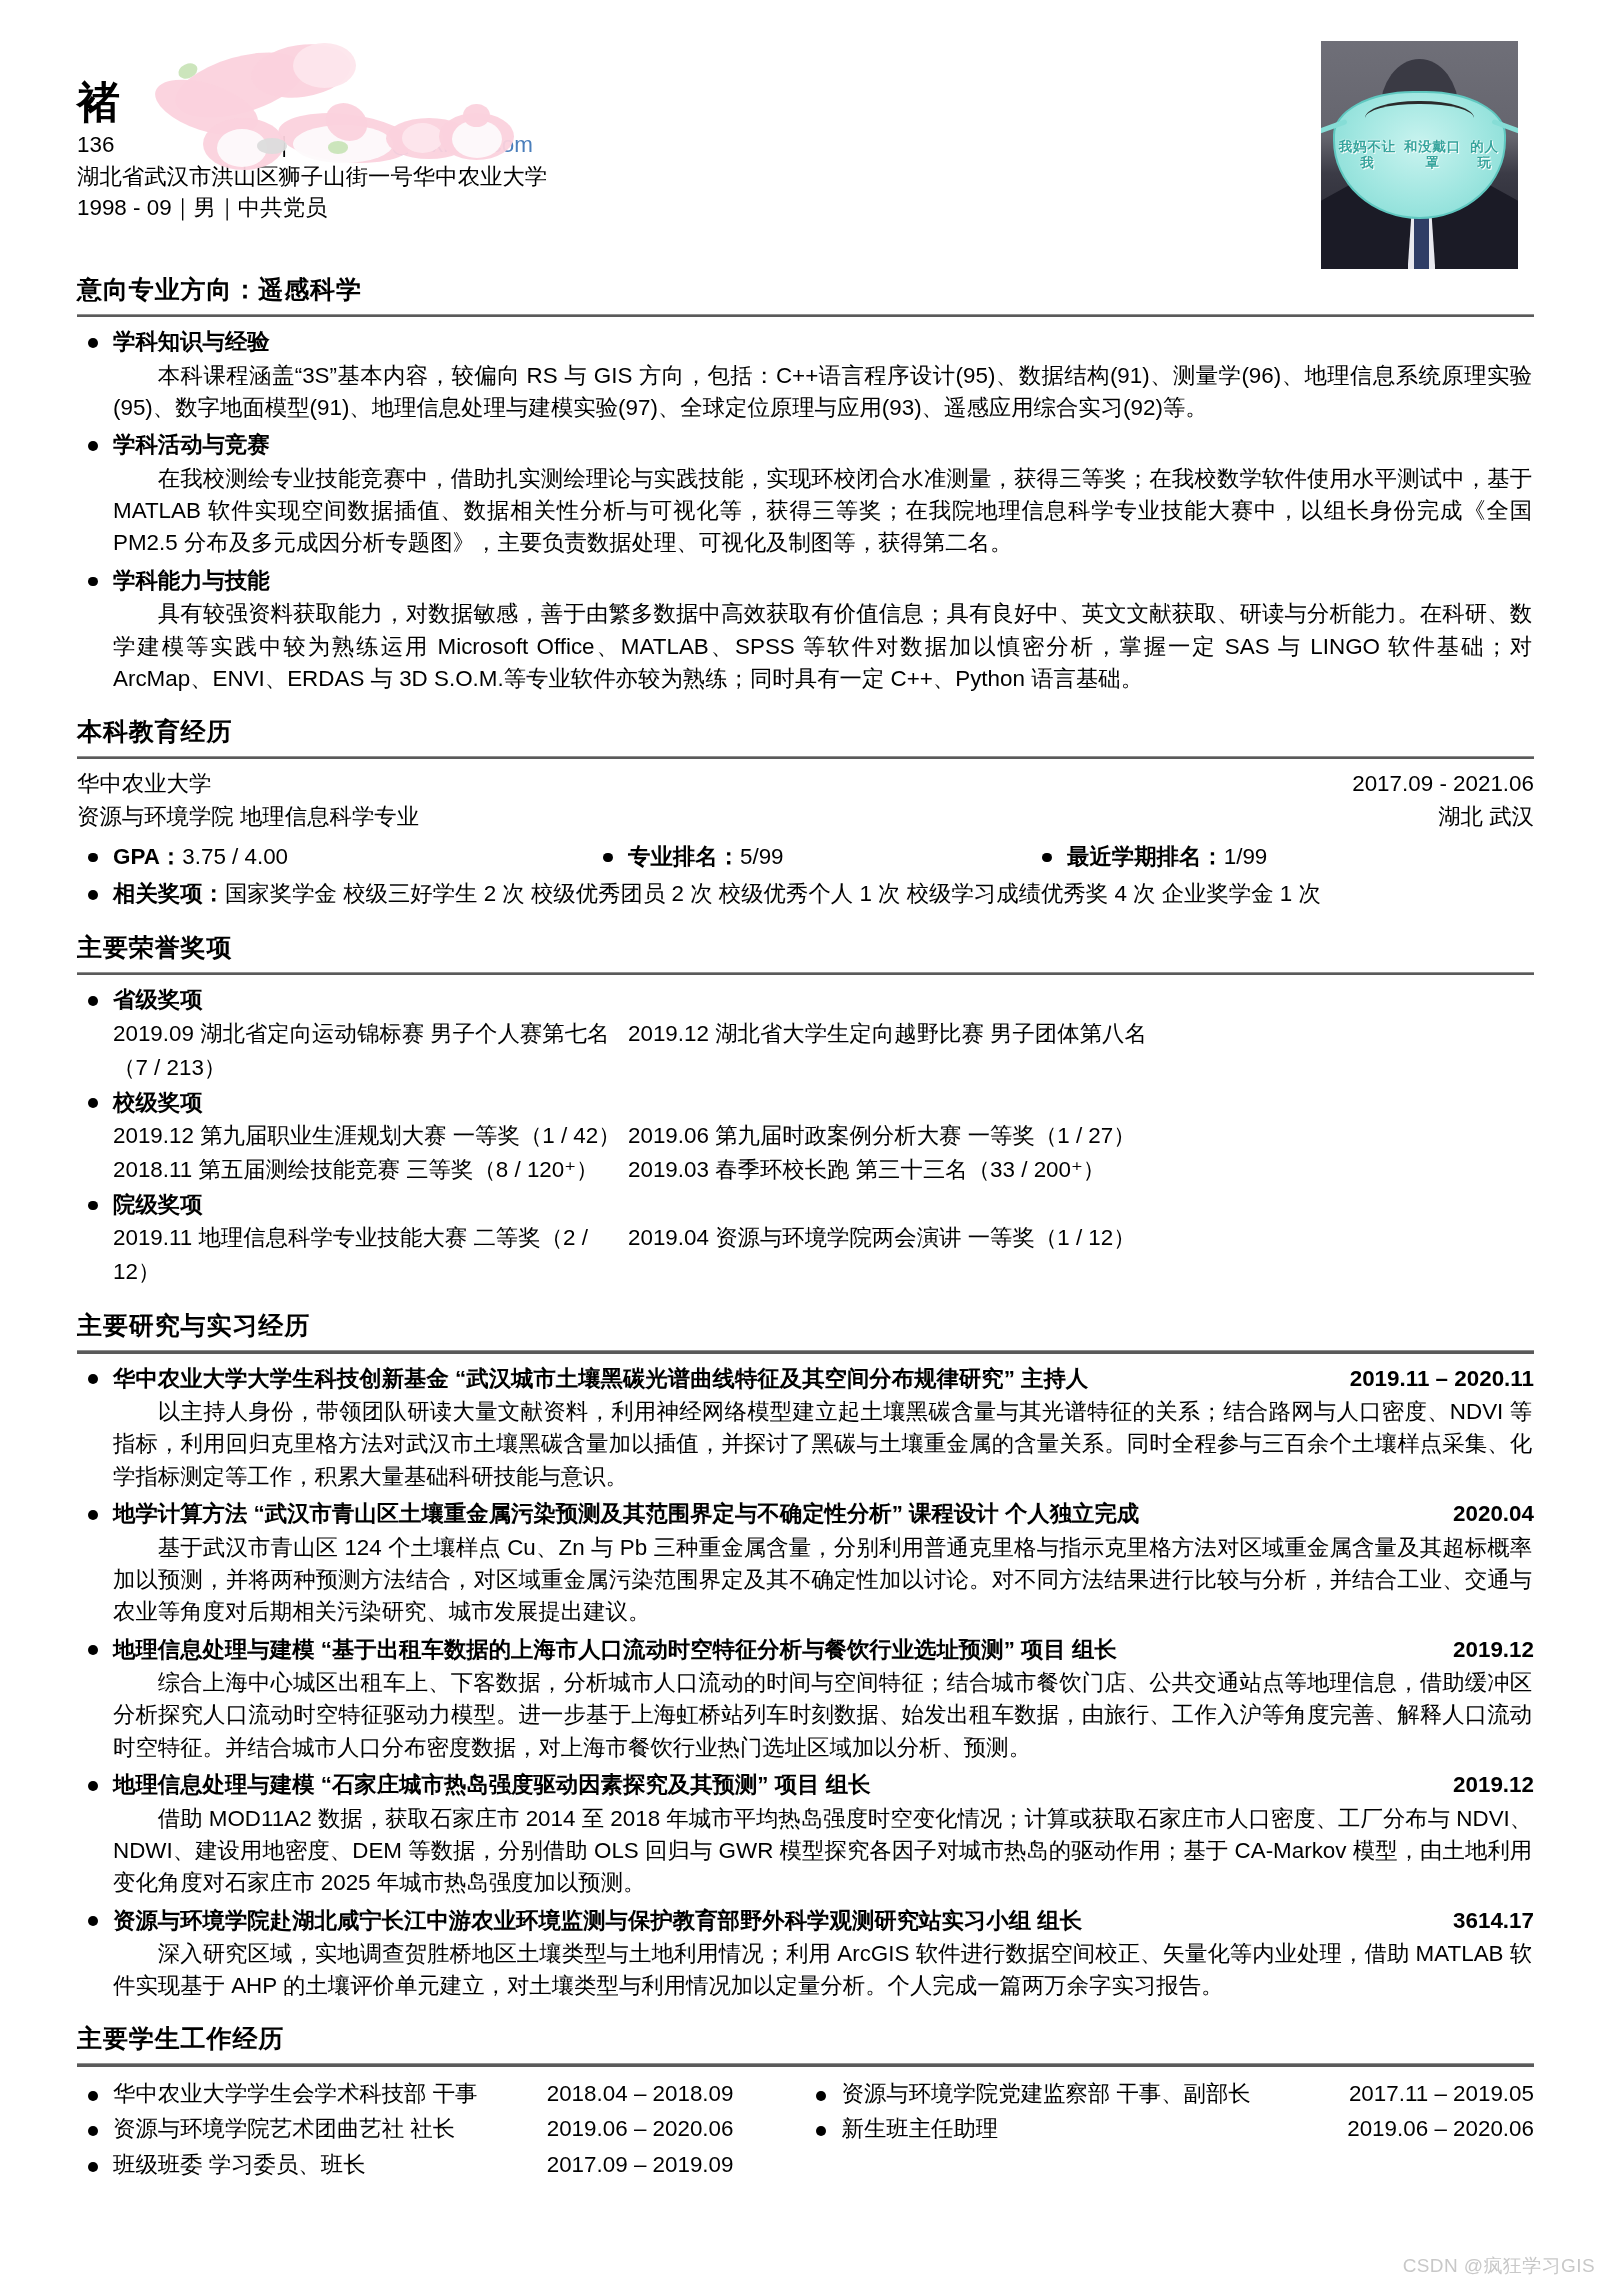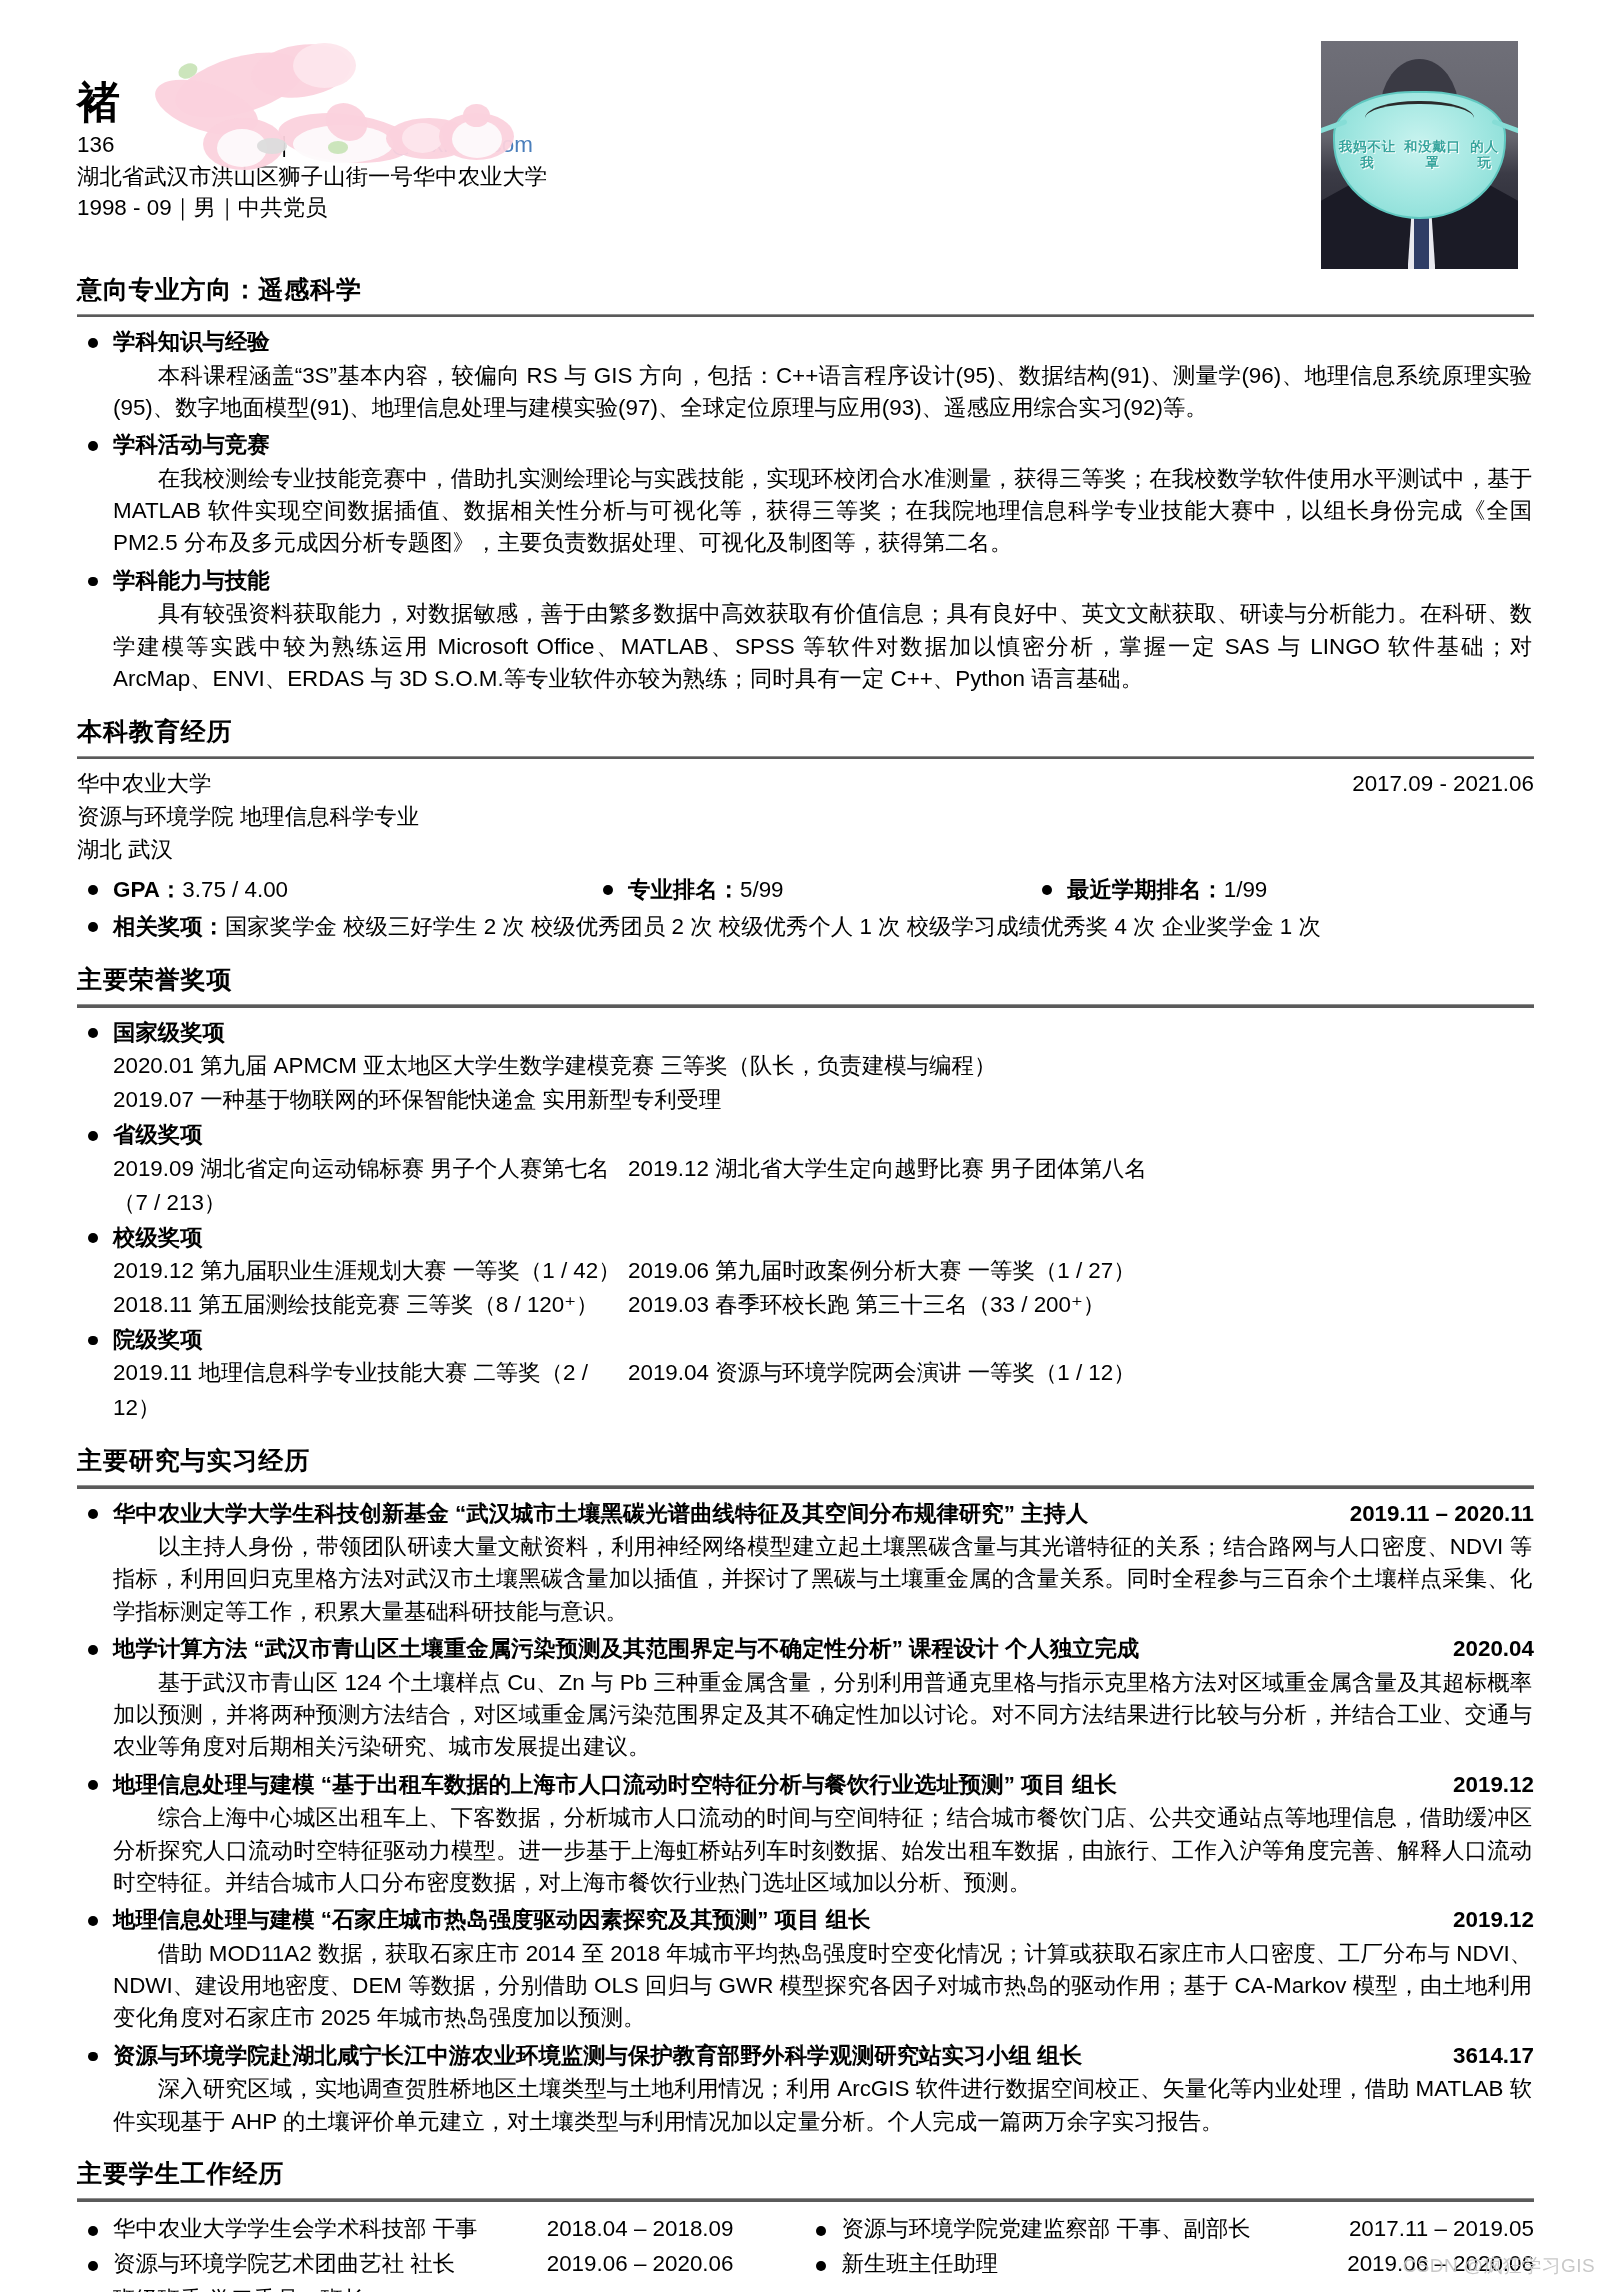--- a/index.html
+++ b/index.html
@@ -155,21 +155,21 @@
     text-align: justify;
     text-indent: 2em;
     margin: 0.9px 0 5.4px 0;
     padding-right: 1.8px;
   }
 
   
   .edu-row { display:flex; justify-content:space-between; align-items:baseline; }
   .edu-left { font-size:22.4px; line-height:1.46; }
   .edu-right { font-size:22.4px; line-height:1.46; }
-  .edu-row2 { display:flex; justify-content:space-between; align-items:baseline; margin-bottom:6.3px;flex-direction:column;}
+  .edu-row2 { display:flex; justify-content:space-between; align-items:baseline; margin-bottom:6.3px;}
 
   .inline-bullets { display:flex; margin-top:3.6px; }
   .ib {
     position:relative; padding-left:36px; font-size:22.4px; line-height:1.5;
   }
   .ib::before {
     content:""; position:absolute; left:10.7px; top:12.5px;
     width:9.9px; height:9.9px; background:#000; border-radius:50%;
   }
   .ib b { font-weight:bold; }
@@ -313,29 +313,20 @@
       </div>
     </div>
   </div>
 
   <div class="section">
     <div class="sec-title">主要荣誉奖项</div>
     <div class="sec-rule"></div>
 
     <ul class="bl">
       <li class="bi">
-        <div class="bi-head">国家级奖项</div>
-        <div class="awd-row">
-          <div class="awd-c1" style="flex:1 1 auto;">2020.01  第九届 APMCM 亚太地区大学生数学建模竞赛  三等奖（队长，负责建模与编程）</div>
-        </div>
-        <div class="awd-row">
-          <div class="awd-c1" style="flex:1 1 auto;">2019.07  一种基于物联网的环保智能快递盒  实用新型专利受理</div>
-        </div>
-      </li>
-      <li class="bi">
         <div class="bi-head">省级奖项</div>
         <div class="awd-row">
           <div class="awd-c1">2019.09  湖北省定向运动锦标赛  男子个人赛第七名（7 / 213）</div>
           <div class="awd-c2">2019.12  湖北省大学生定向越野比赛  男子团体第八名</div>
         </div>
       </li>
       <li class="bi">
         <div class="bi-head">校级奖项</div>
         <div class="awd-row">
           <div class="awd-c1">2019.12  第九届职业生涯规划大赛  一等奖（1 / 42）</div>

